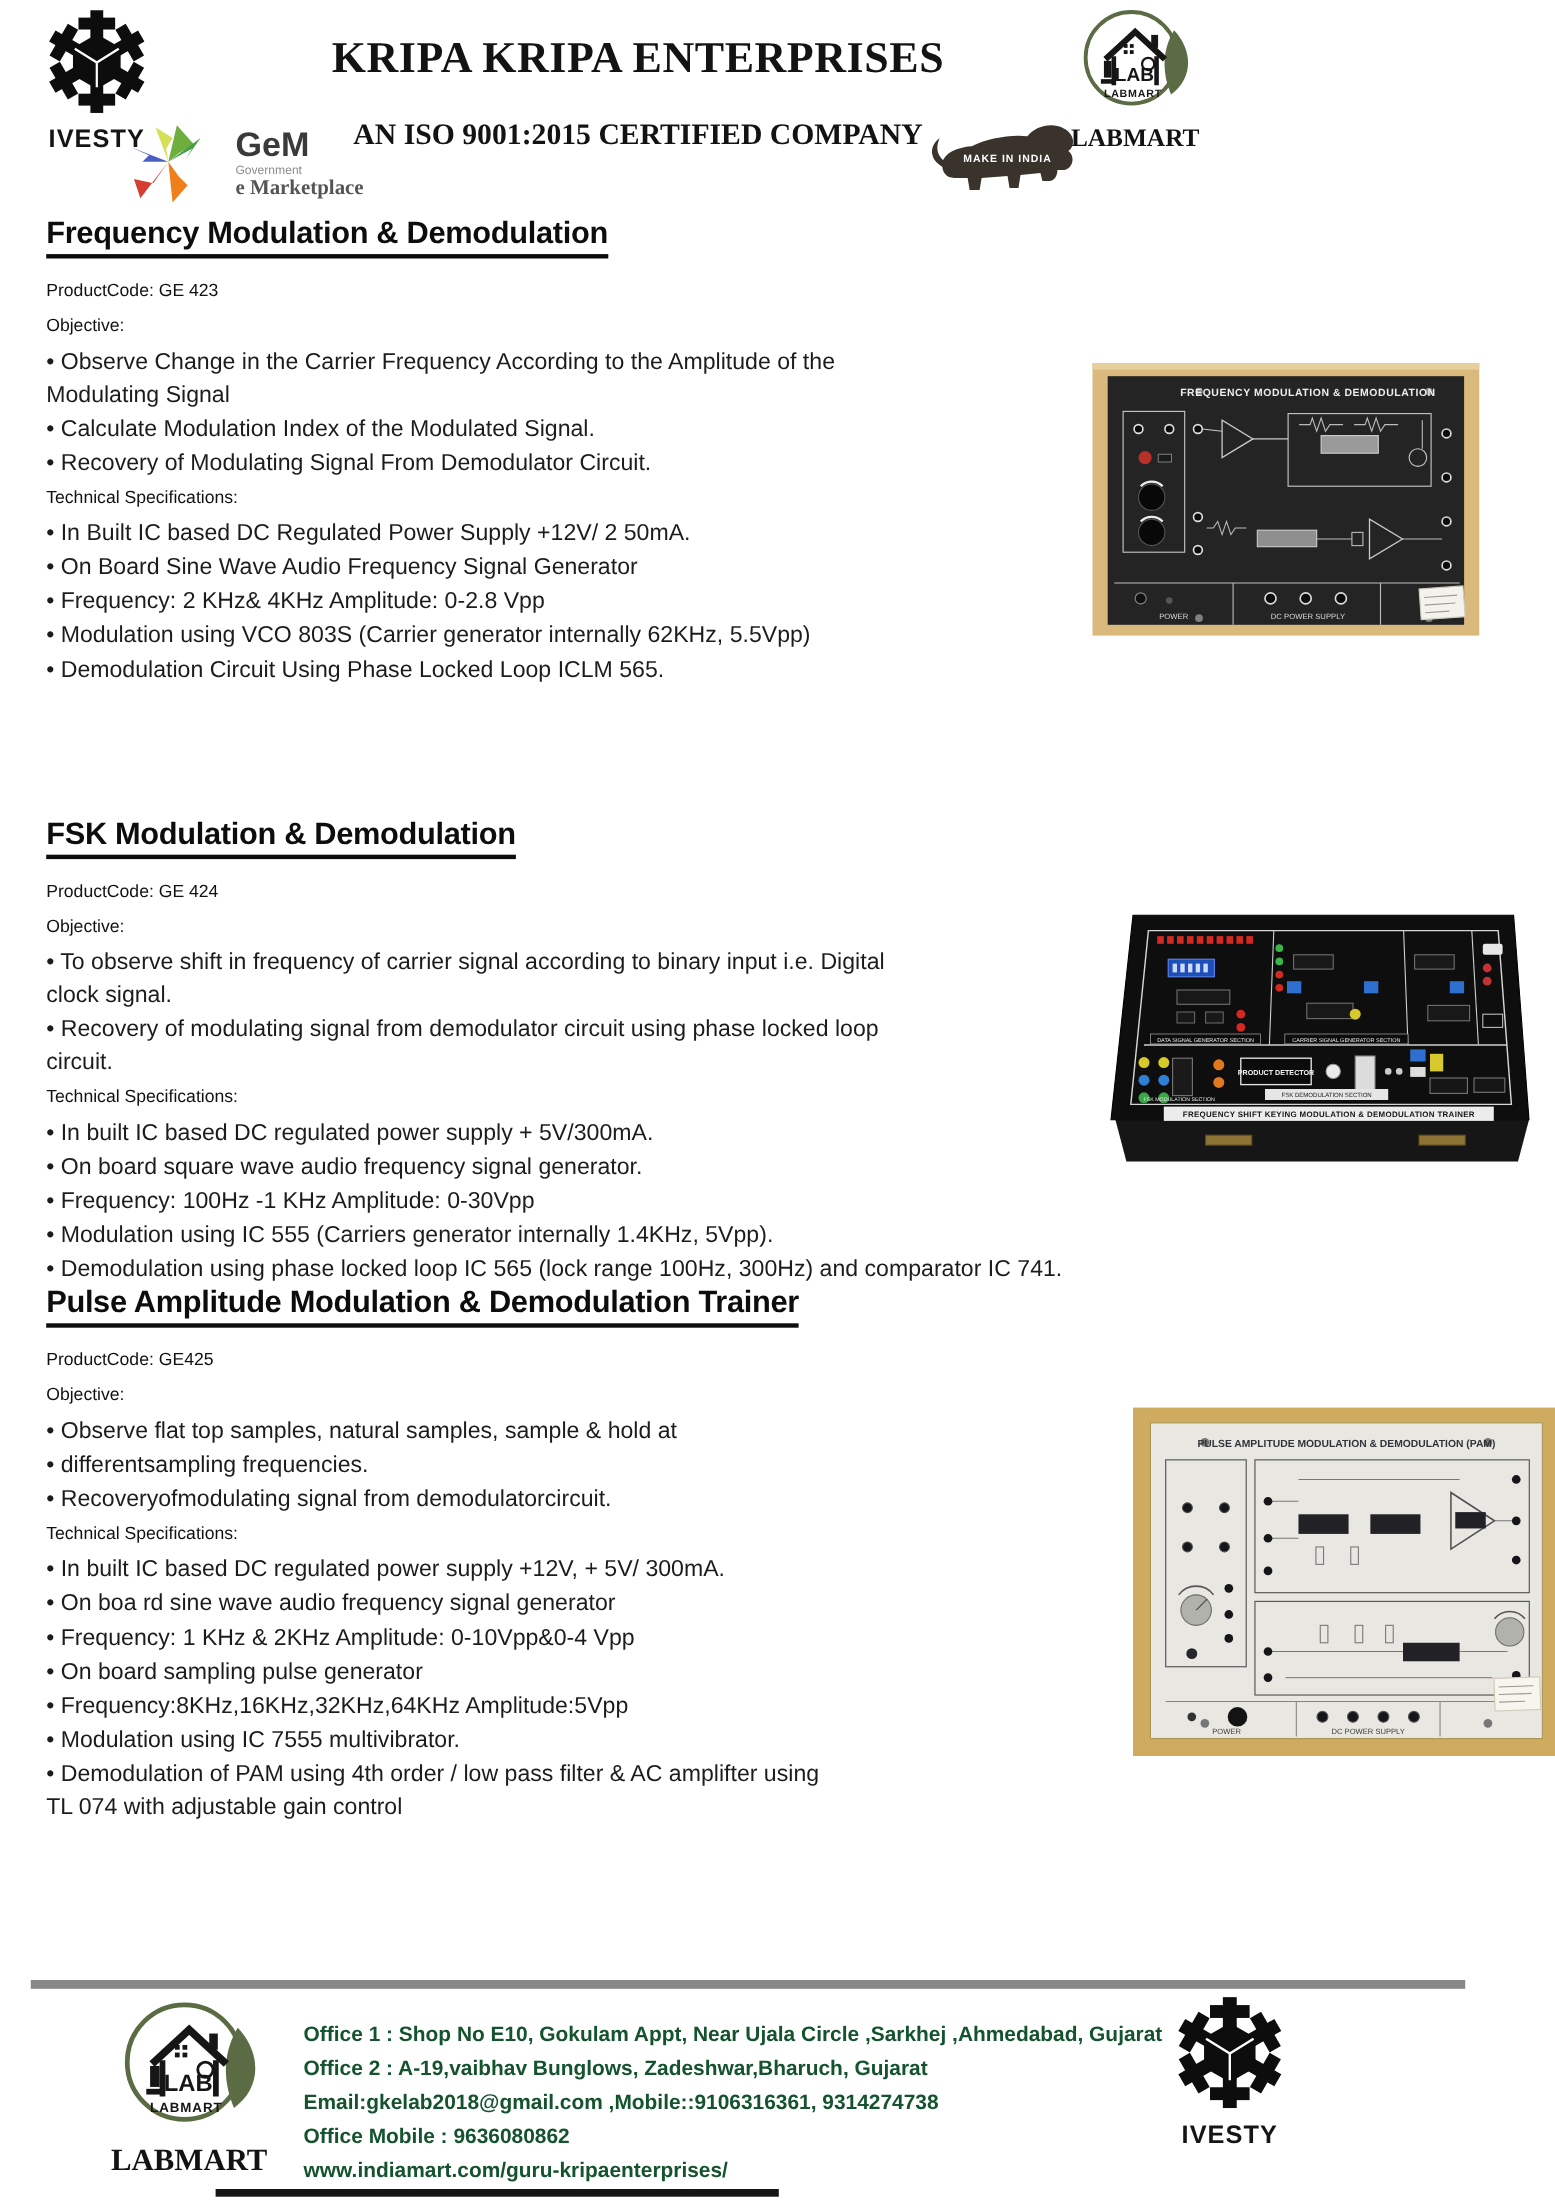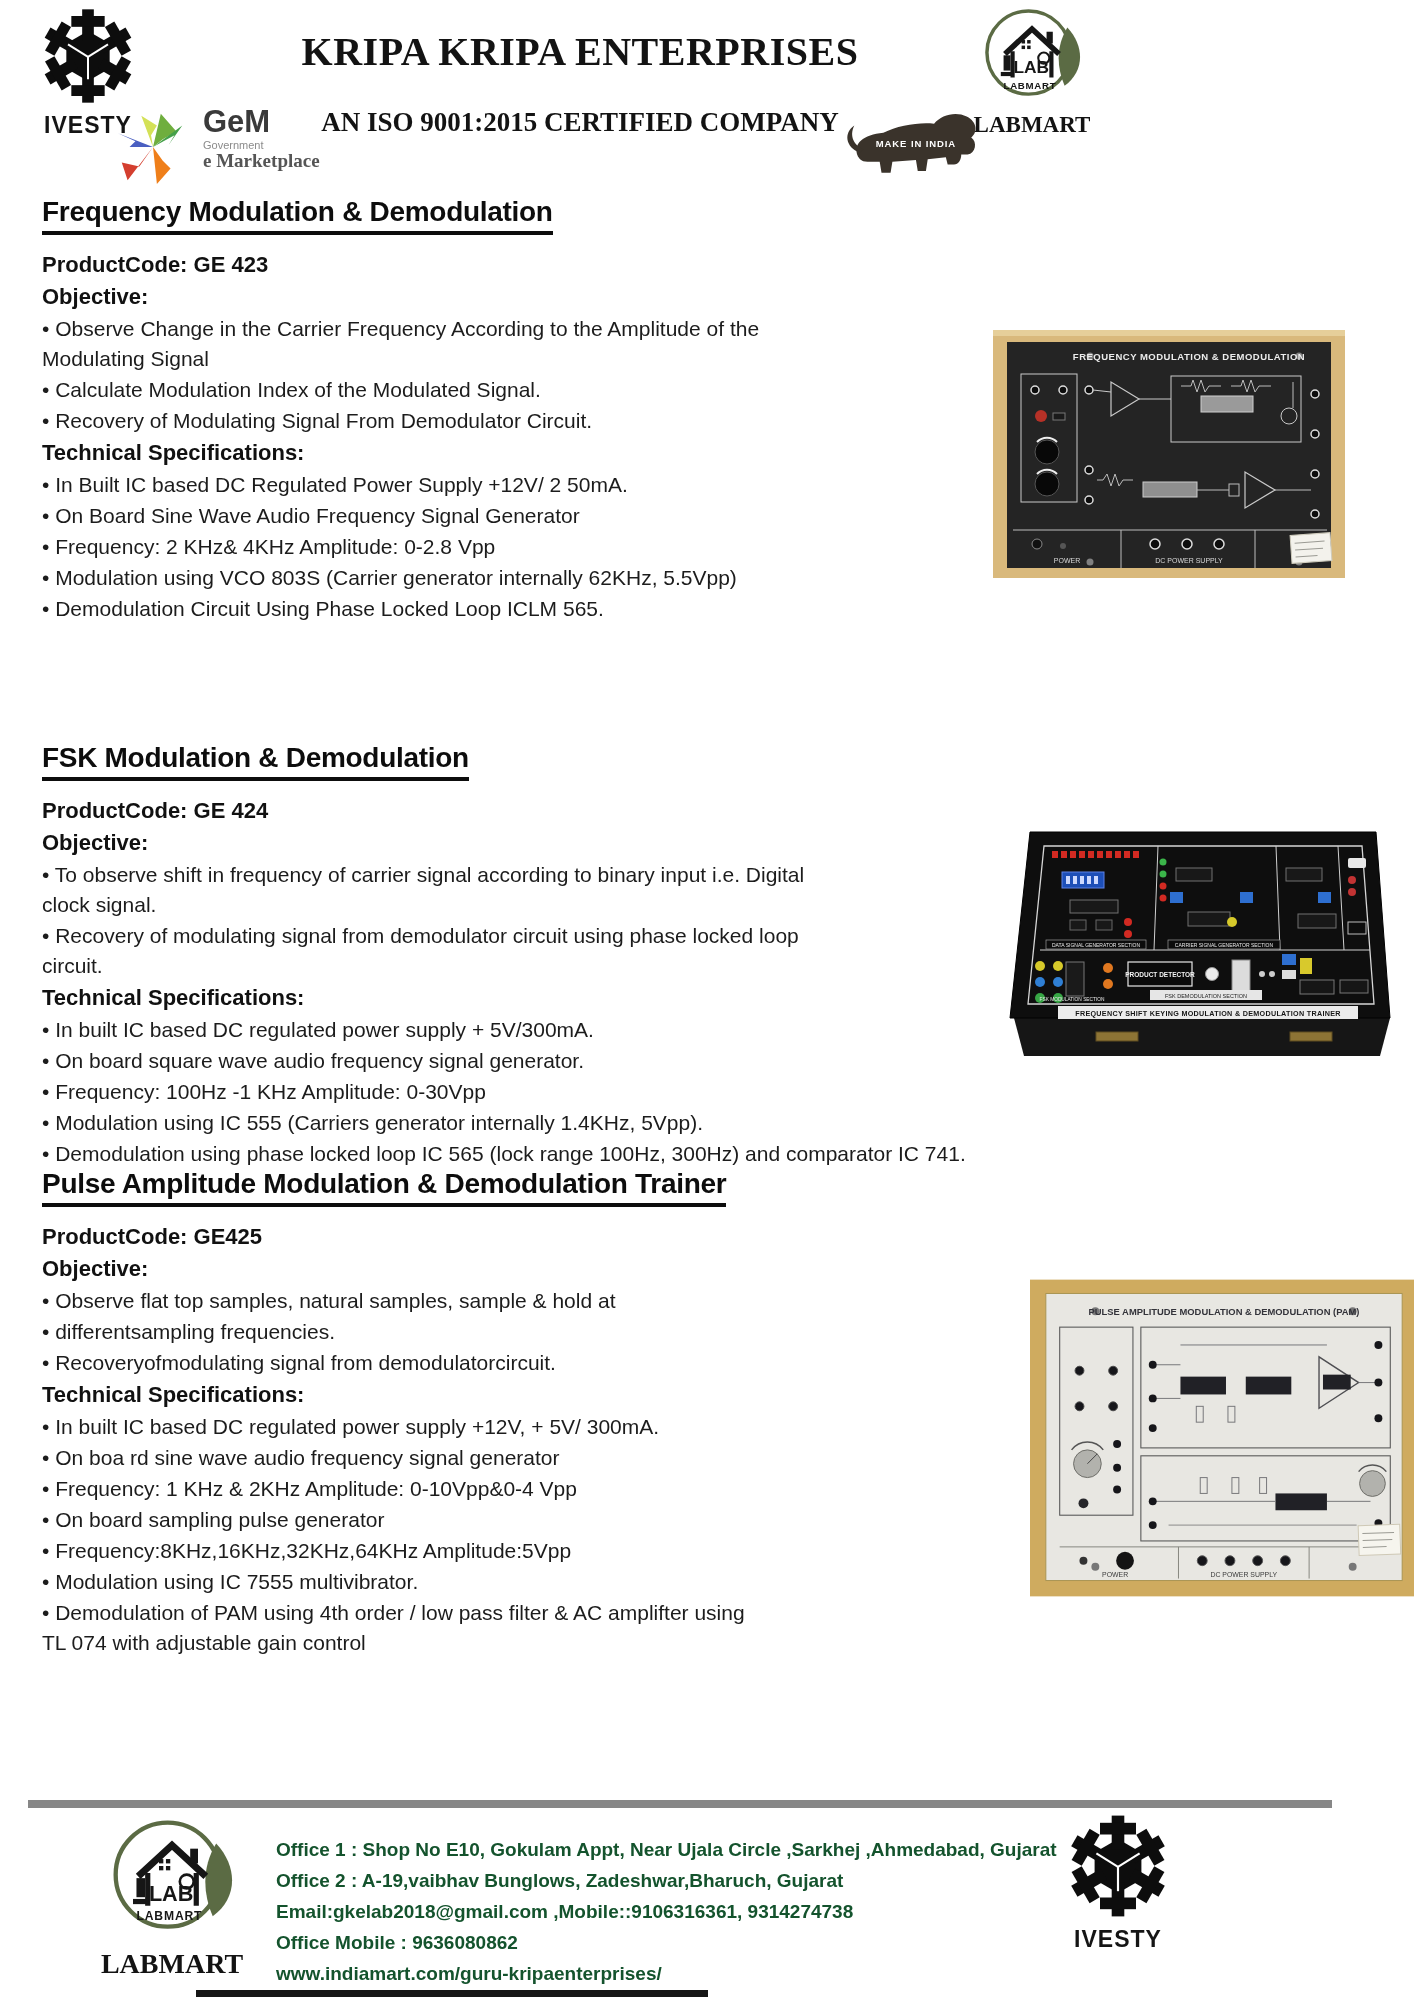--- a/index.html
+++ b/index.html
@@ -2,36 +2,36 @@
 <html><head>
 <meta charset="utf-8">
 <style>
   html,body { margin:0; padding:0; background:#ffffff; }
   .page { position:relative; width:1414px; height:2000px; background:#fff;
           font-family:"Liberation Sans", sans-serif; color:#111; overflow:hidden; }
 
   
   .ivesty-top { position:absolute; left:36px; top:6px; width:104px; text-align:center; }
   .ivesty-top .lbl, .ivesty-footer .lbl { font-size:23px; font-weight:bold; letter-spacing:1px; color:#151515; margin-top:2px; }
-  .gem-block { position:absolute; left:112px; top:106px; display:flex; gap:9px; }
+  .gem-block { position:absolute; left:112px; top:106px; display:flex; align-items:center; gap:20px; }
   .gem-text .name { font-size:31px; font-weight:bold; color:#3a3a3a; line-height:32px; }
   .gem-text .sub1 { font-size:11px; color:#8b8b8b; line-height:15px; }
   .gem-text .sub2 { font-size:19px; font-weight:bold; color:#555; line-height:15px;font-family:Liberation Serif, serif; }
   .title-block { position:absolute; left:230px; top:28px; width:700px; text-align:center; }
   .title-block h1 { margin:0; font-family:"Liberation Serif", serif; font-size:40px; font-weight:bold; letter-spacing:.5px; color:#131313; }
   .title-block h2 { margin:32px 0 0 0; font-family:"Liberation Serif", serif; font-size:27px; font-weight:bold; color:#131313;text-align:center; }
   .labmart-top { position:absolute; left:972px; top:4px; width:120px; text-align:center; }
   .labmart-lbl { font-family:"Liberation Serif", serif; font-size:23px; font-weight:bold; color:#131313; }
   .lion-block { position:absolute; left:838px; top:100px; }
 
   
   .sec { position:absolute; left:42px; }
   .sec-title { margin:0 0 14px 0; font-size:28px; font-weight:bold; letter-spacing:-0.3px; color:#0d0d0d; }
   .sec-title span { display:inline-block; border-bottom:4px solid #0d0d0d; padding-bottom:3px; }
-  .pcode { font-size:22px; font-weight:bold; line-height:32px; color:#111; }
+  .pcode { font-size:16px; font-weight:normal; line-height:32px; color:#111; }
   .bullet { font-size:21px; line-height:30px; margin:1px 0; color:#1c1c1c; }
   .bullet::before { content:"• "; }
   .obj-wrap { width:770px; }
   .w730 { width:730px; }
 
   
   .pimg { position:absolute; }
   .img-fm  { left:993px;  top:330px;  width:352px; height:248px; }
   .img-fsk { left:1000px; top:822px;  width:400px; height:238px; }
   .img-pam { left:1030px;  top:1278px; width:388px; height:320px; }

